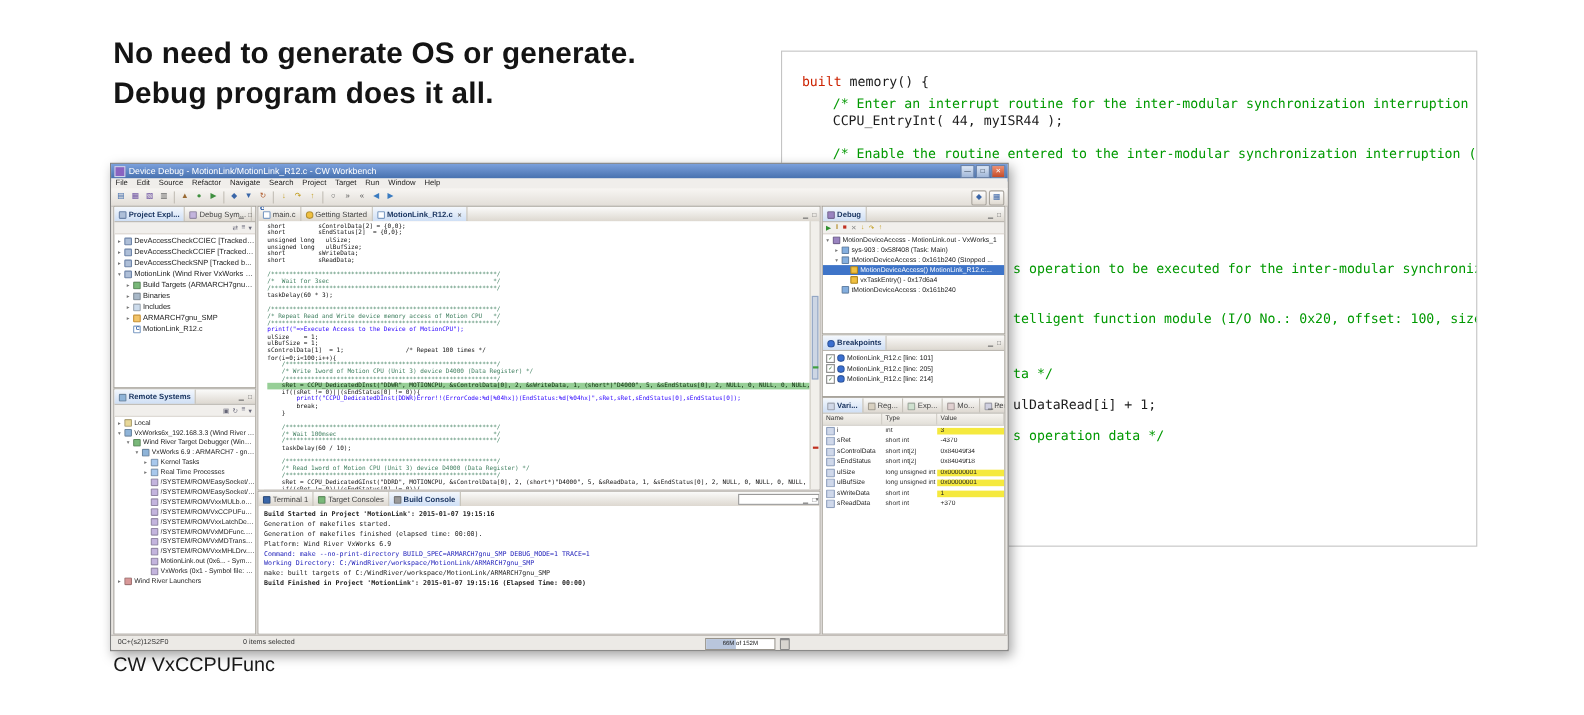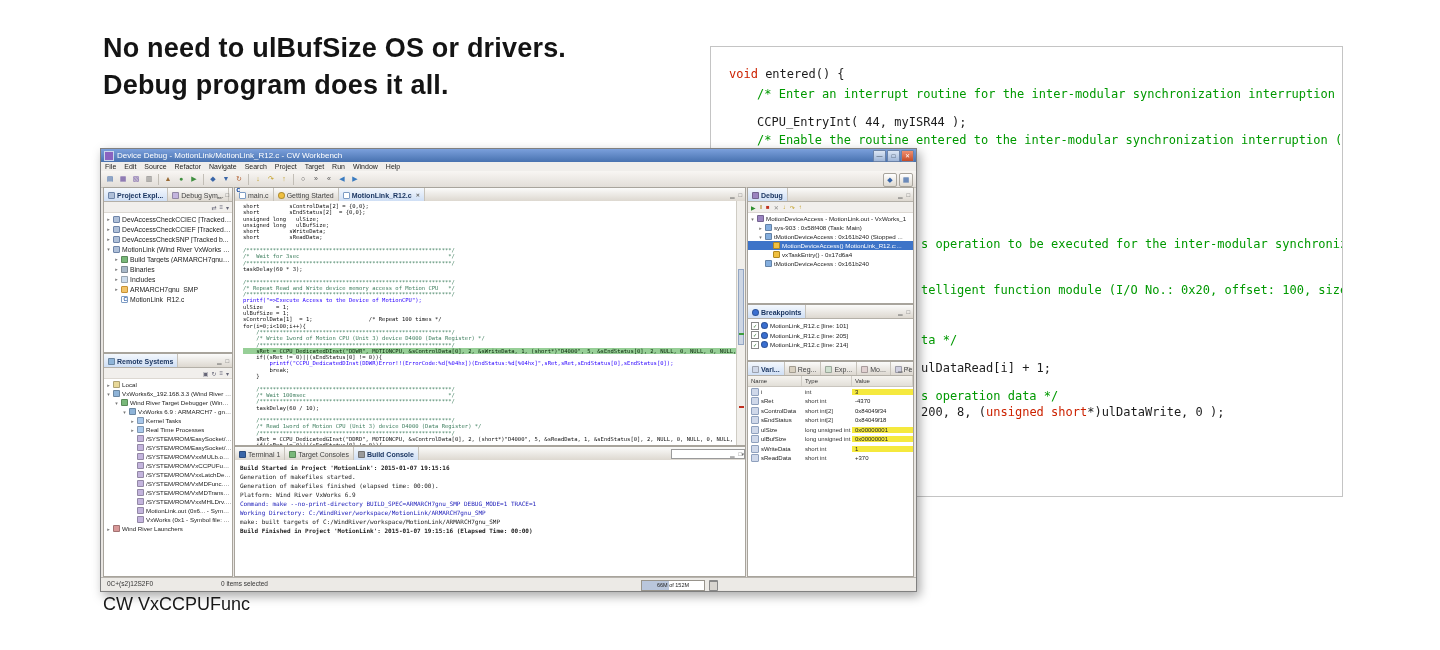--- a/index.html
+++ b/index.html
@@ -162,35 +162,34 @@
   #mem-gauge{position:absolute;left:540px;top:1.5px;width:62px;height:9px;border:1px solid #98948c;background:#fff}
   #mem-fill{position:absolute;left:0;top:0;height:100%;width:43%;background:#b9c6dc}
   #mem-text{position:absolute;left:0;top:0;width:100%;text-align:center;font-size:5.5px;line-height:9px;color:#222}
   #trash-icon{position:absolute;left:608px;top:2px;width:7px;height:8px;background:#d8d5d0;
               border:1px solid #888;border-top:2px solid #888;border-radius:1px}
 </style>
 </head>
 <body>
 
 <div id="headline">
-  <div>No need to ulBufSize OS or drivers.</div>
+  <div>No need to generate OS or generate.</div>
   <div>Debug program does it all.</div>
 </div>
 
 <div id="code-panel">
-    <div class="cp-line" style="left: 18px; top: 20px;"><span class="seg-kw">void </span><span class="seg-plain">entered() {</span></div>
+    <div class="cp-line" style="left: 18px; top: 20px;"><span class="seg-kw">built </span><span class="seg-plain">memory() {</span></div>
     <div class="cp-line" style="left: 46px; top: 40px;"><span class="seg-cm">/* Enter an interrupt routine for the inter-modular synchronization interruption (I44) */</span></div>
-    <div class="cp-line" style="left: 46px; top: 68px;"><span class="seg-plain">CCPU_EntryInt( 44, myISR44 );</span></div>
+    <div class="cp-line" style="left: 46px; top: 56px;"><span class="seg-plain">CCPU_EntryInt( 44, myISR44 );</span></div>
     <div class="cp-line" style="left: 46px; top: 86px;"><span class="seg-cm">/* Enable the routine entered to the inter-modular synchronization interruption (I44) */</span></div>
     <div class="cp-line" style="left: 210px; top: 190px;"><span class="seg-cm">s operation to be executed for the inter-modular synchronization</span></div>
     <div class="cp-line" style="left: 210px; top: 236px;"><span class="seg-cm">telligent function module (I/O No.: 0x20, offset: 100, size: 8 words)</span></div>
     <div class="cp-line" style="left: 210px; top: 286px;"><span class="seg-cm">ta */</span></div>
     <div class="cp-line" style="left: 210px; top: 314px;"><span class="seg-plain">ulDataRead[i] + 1;</span></div>
     <div class="cp-line" style="left: 210px; top: 342px;"><span class="seg-cm">s operation data */</span></div>
-    <div class="cp-line" style="left: 210px; top: 358px;"><span class="seg-plain">200, 8, (</span><span class="seg-kw">unsigned short</span><span class="seg-plain">*)ulDataWrite, 0 );</span></div>
   </div>
 
 <div id="ide">
   <div id="titlebar">
     <span id="title-icon"></span>
     <span>Device Debug - MotionLink/MotionLink_R12.c - CW Workbench</span>
     <span id="win-btns">
         <span class="win-btn">—</span>
         <span class="win-btn">□</span>
         <span class="win-btn close">✕</span>

